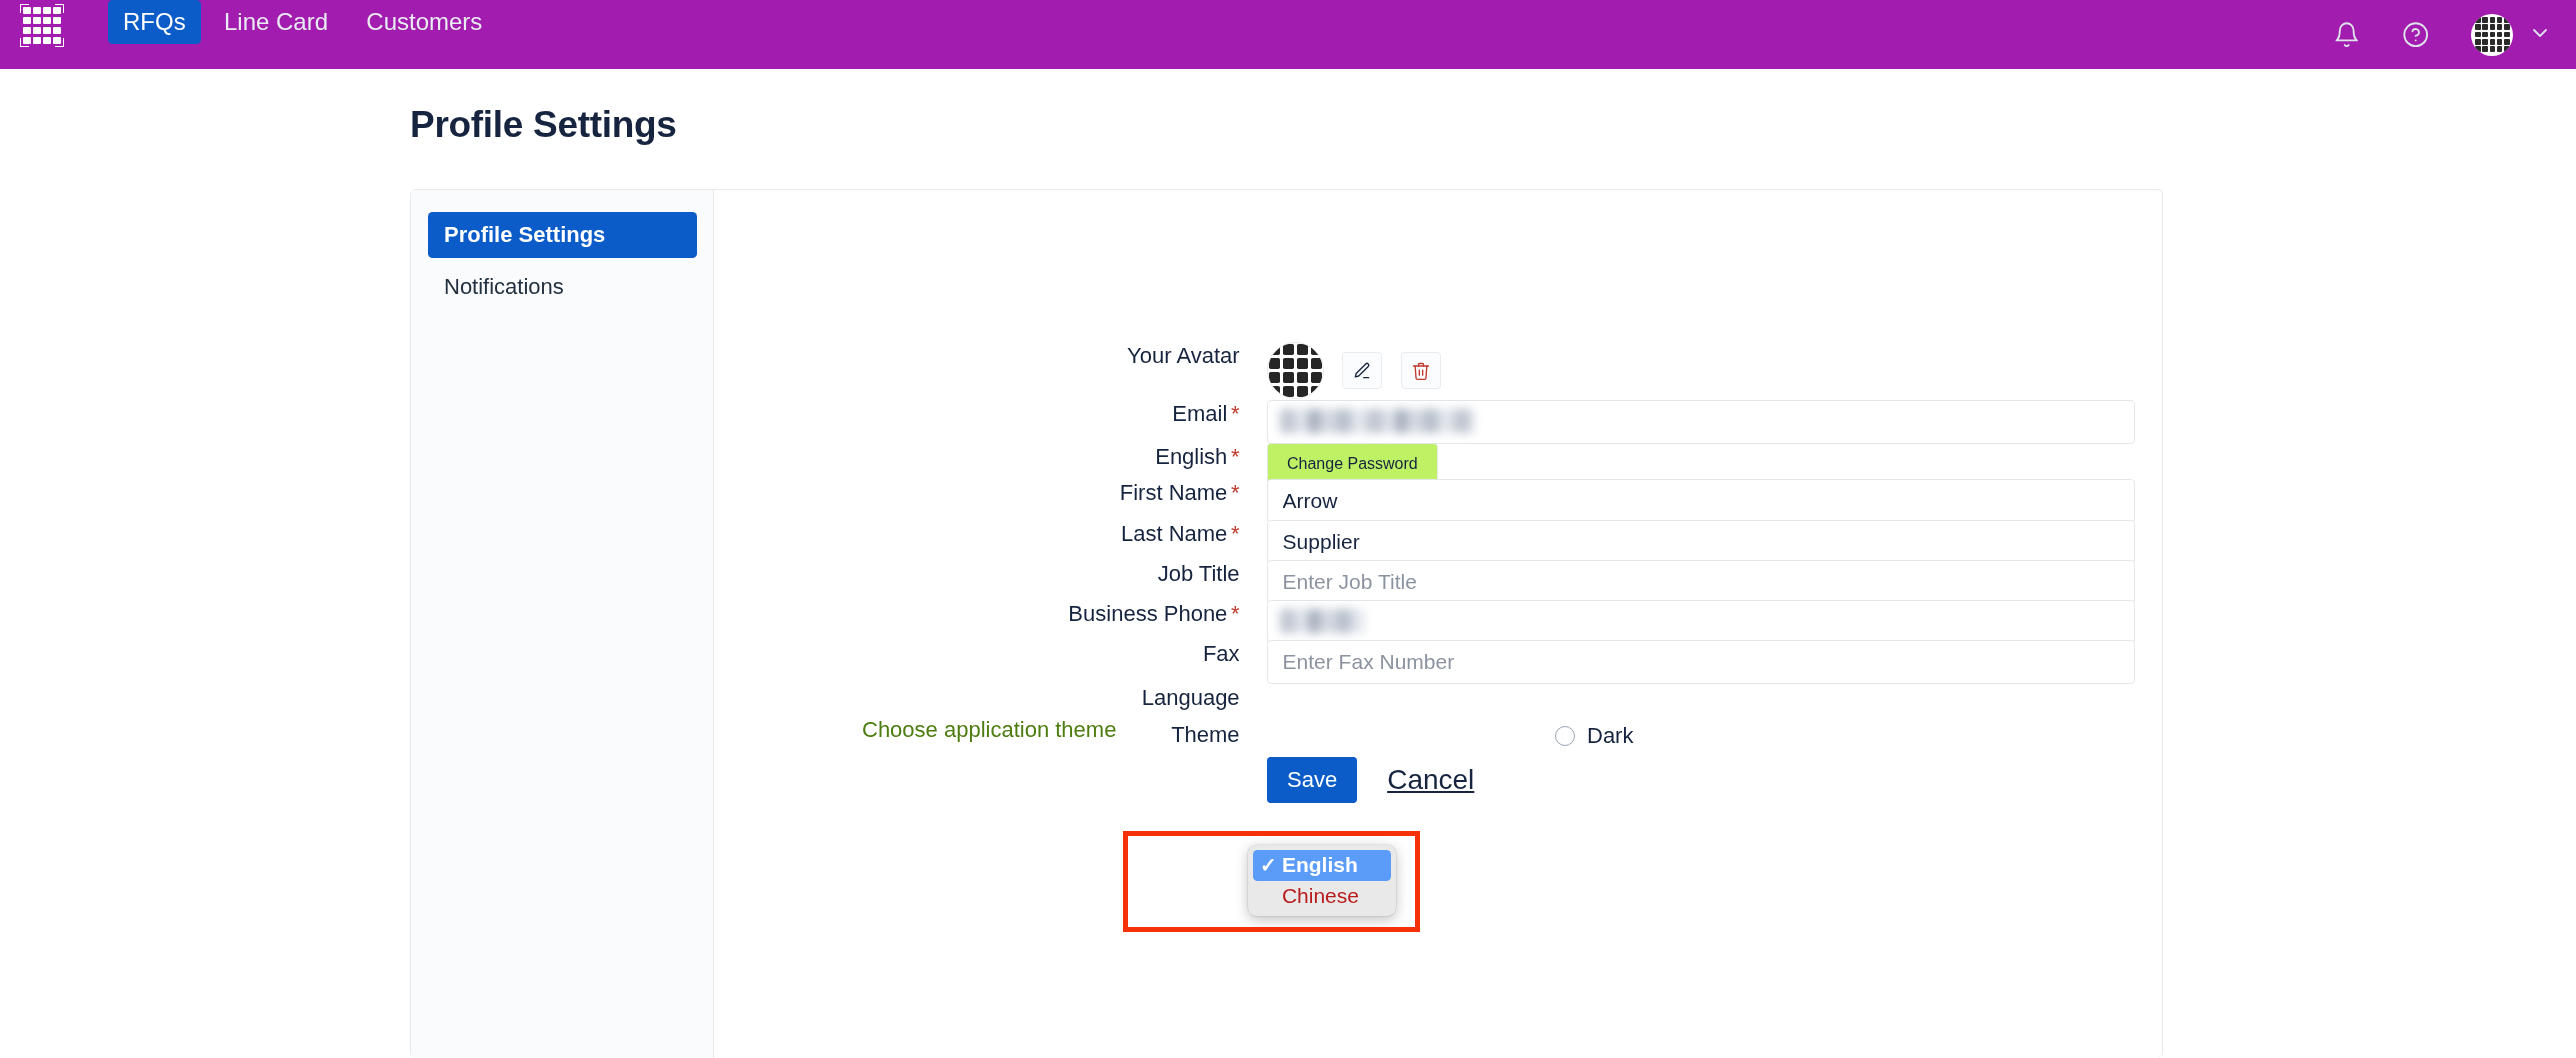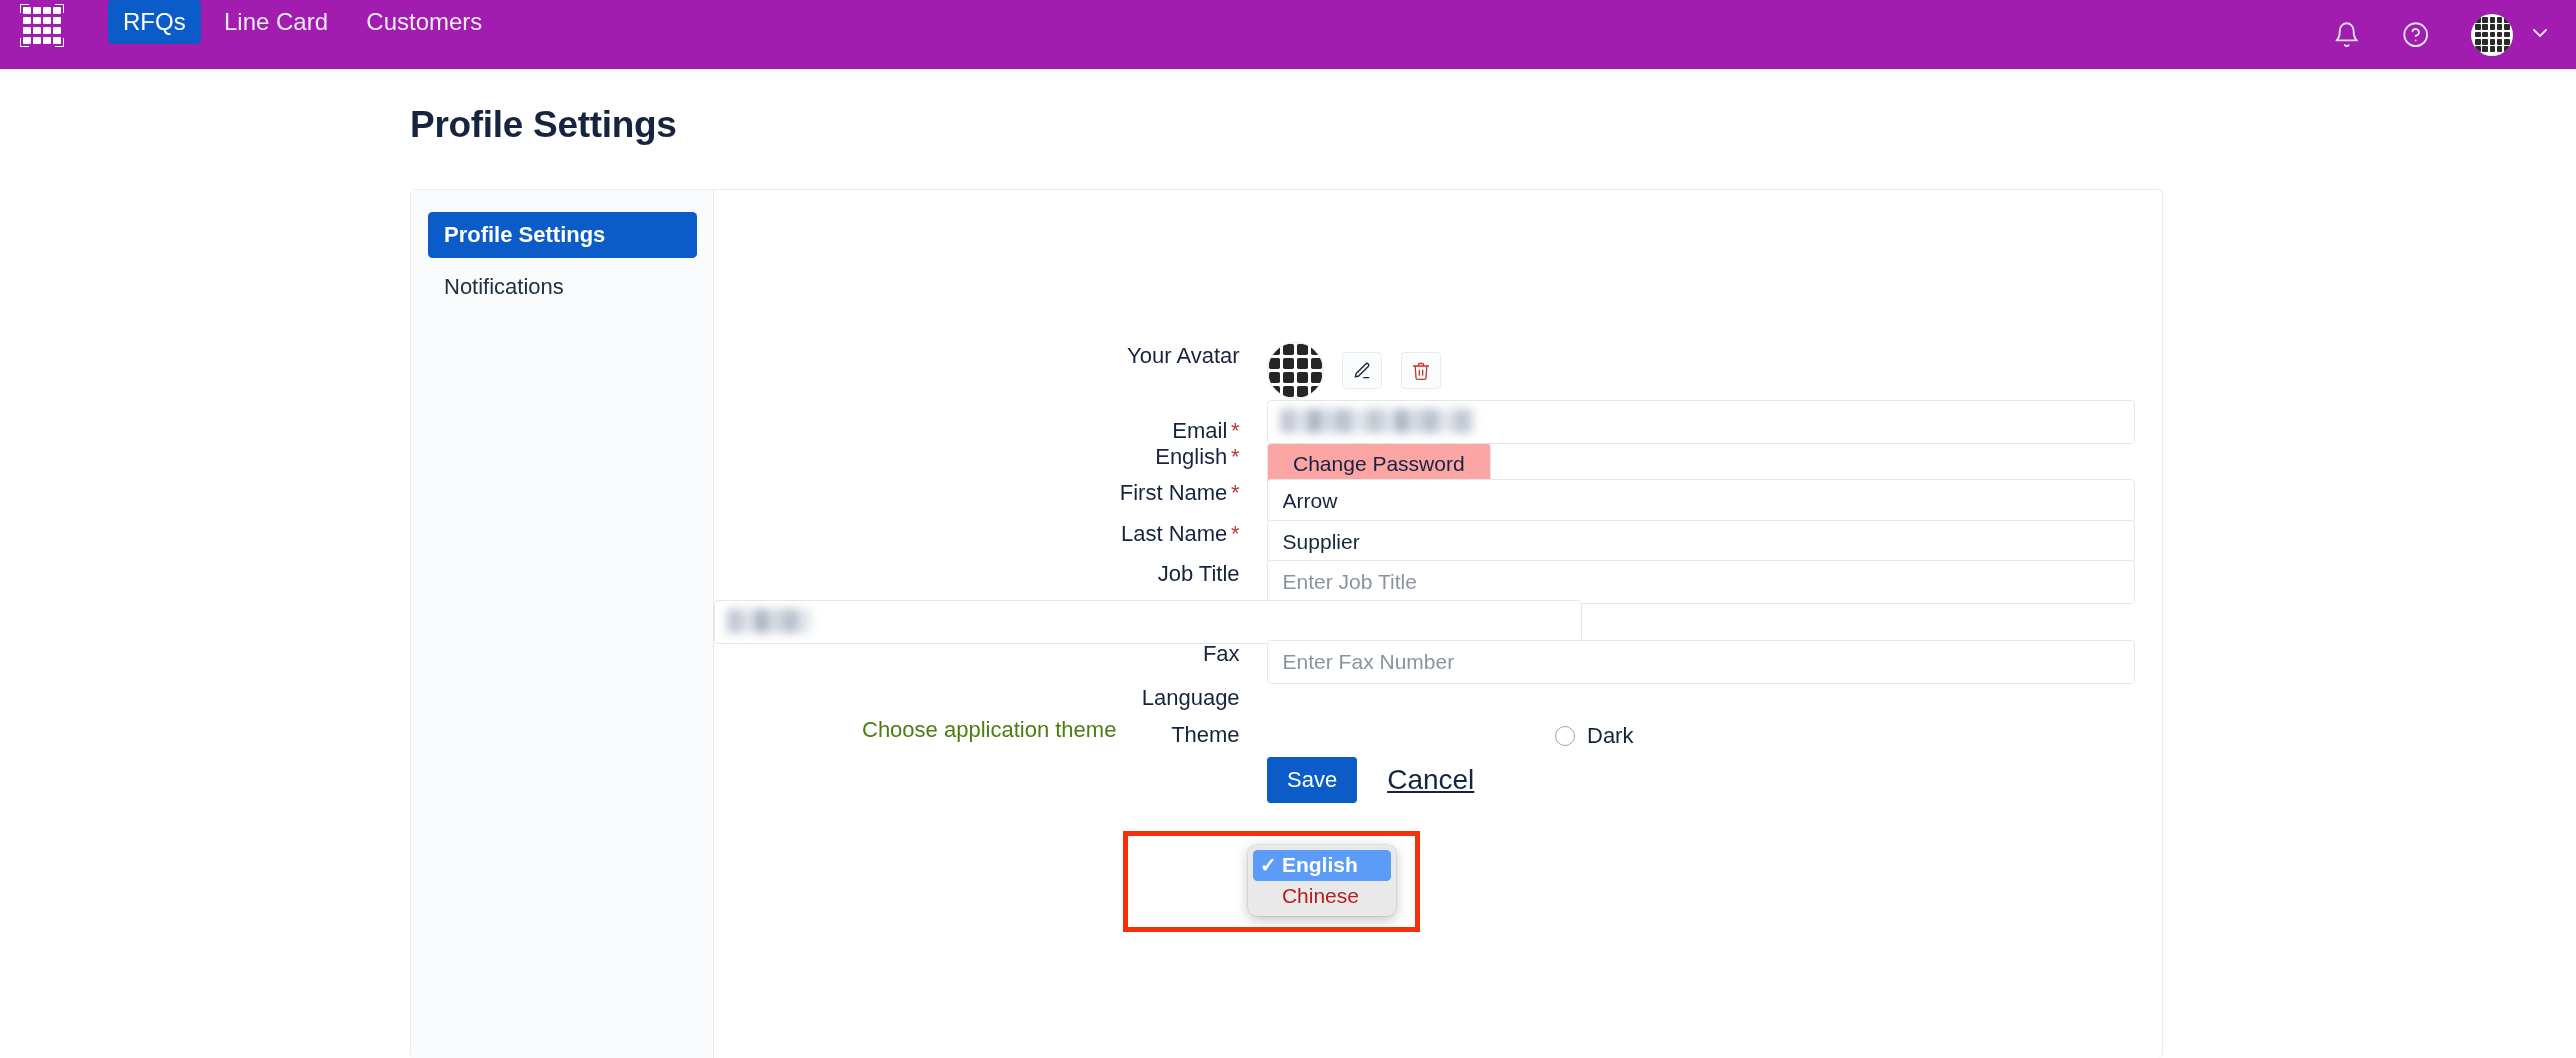--- a/index.html
+++ b/index.html
@@ -128,23 +128,23 @@
         #c2c8d2 0px, #c2c8d2 15.5px,
         #dfe3ea 15.5px, #dfe3ea 28px,
         #aab2c0 28px, #aab2c0 40px,
         #d3d8e0 40px, #d3d8e0 57px,
         #b8c0cc 57px, #b8c0cc 71px,
         #e2e6ec 71px, #e2e6ec 87px);
   }
 
   .btn-outline {
     display: inline-flex; align-items: center; justify-content: center;
-    height: 42px; padding: 0 25px;
+    height: 42px; padding: 0 19px;
     border: 0.9px solid #e4e6ea; border-radius: 4.6px;
-    background: #fca5a5; color: #16243f; font-size: 21px;
+    background: #bef264; color: #16243f; font-size: 16px;
     cursor: pointer; font-family: "Liberation Sans", sans-serif;
   }
 
   .avatar-big {
     width: 57px; height: 57px; border-radius: 50%;
     border: 0.9px solid #e6e8ec; background: #ffffff;
     display: flex; align-items: center; justify-content: center; overflow: hidden;
   }
   .avatar-big .ag {
     display: grid; grid-template-columns: repeat(4, 11px);
@@ -342,21 +342,21 @@
           <svg width="20" height="20" viewBox="0 0 24 24" fill="none" stroke="#c0392b" stroke-width="1.6" stroke-linecap="round" stroke-linejoin="round">
             <polyline points="3 6 5 6 21 6"></polyline>
             <path d="M19 6l-1 14a2 2 0 0 1-2 2H8a2 2 0 0 1-2-2L5 6"></path>
             <path d="M10 11v6M14 11v6"></path>
             <path d="M9 6V4a1 1 0 0 1 1-1h4a1 1 0 0 1 1 1v2"></path>
           </svg>
         </span>
       </div>
     </div>
 
-    <div class="form-row" style="top: 182px; align-items: flex-end;">
+    <div class="form-row" style="top: 182px;">
       <div class="f-label">
         <span>Email</span><span class="req">*</span>
       </div>
       <div class="f-field" style="position:relative;">
         <input class="inp" type="text" placeholder="" style="">
         <span class="redact" style="left:12.8px; top:9.1px; width:194px; height:24px;"></span>
       </div>
     </div>
 
     <div class="form-row" style="top: 225px;">
@@ -389,20 +389,23 @@
     <div class="form-row" style="top: 342px;">
       <div class="f-label">
         <span>Job Title</span>
       </div>
       <div class="f-field">
         <input class="inp" type="text" placeholder="Enter Job Title" style="">
       </div>
     </div>
 
     <div class="form-row" style="top: 382px;">
+      <div class="f-label">
+        <span>Business Phone</span><span class="req">*</span>
+      </div>
       <div class="f-field" style="position:relative;">
         <input class="inp" type="text" placeholder="" style="">
         <span class="redact" style="left:12.8px; top:9.1px; width:84px; height:24px;"></span>
       </div>
     </div>
 
     <div class="form-row" style="top: 422px;">
       <div class="f-label">
         <span>Fax</span>
       </div>

